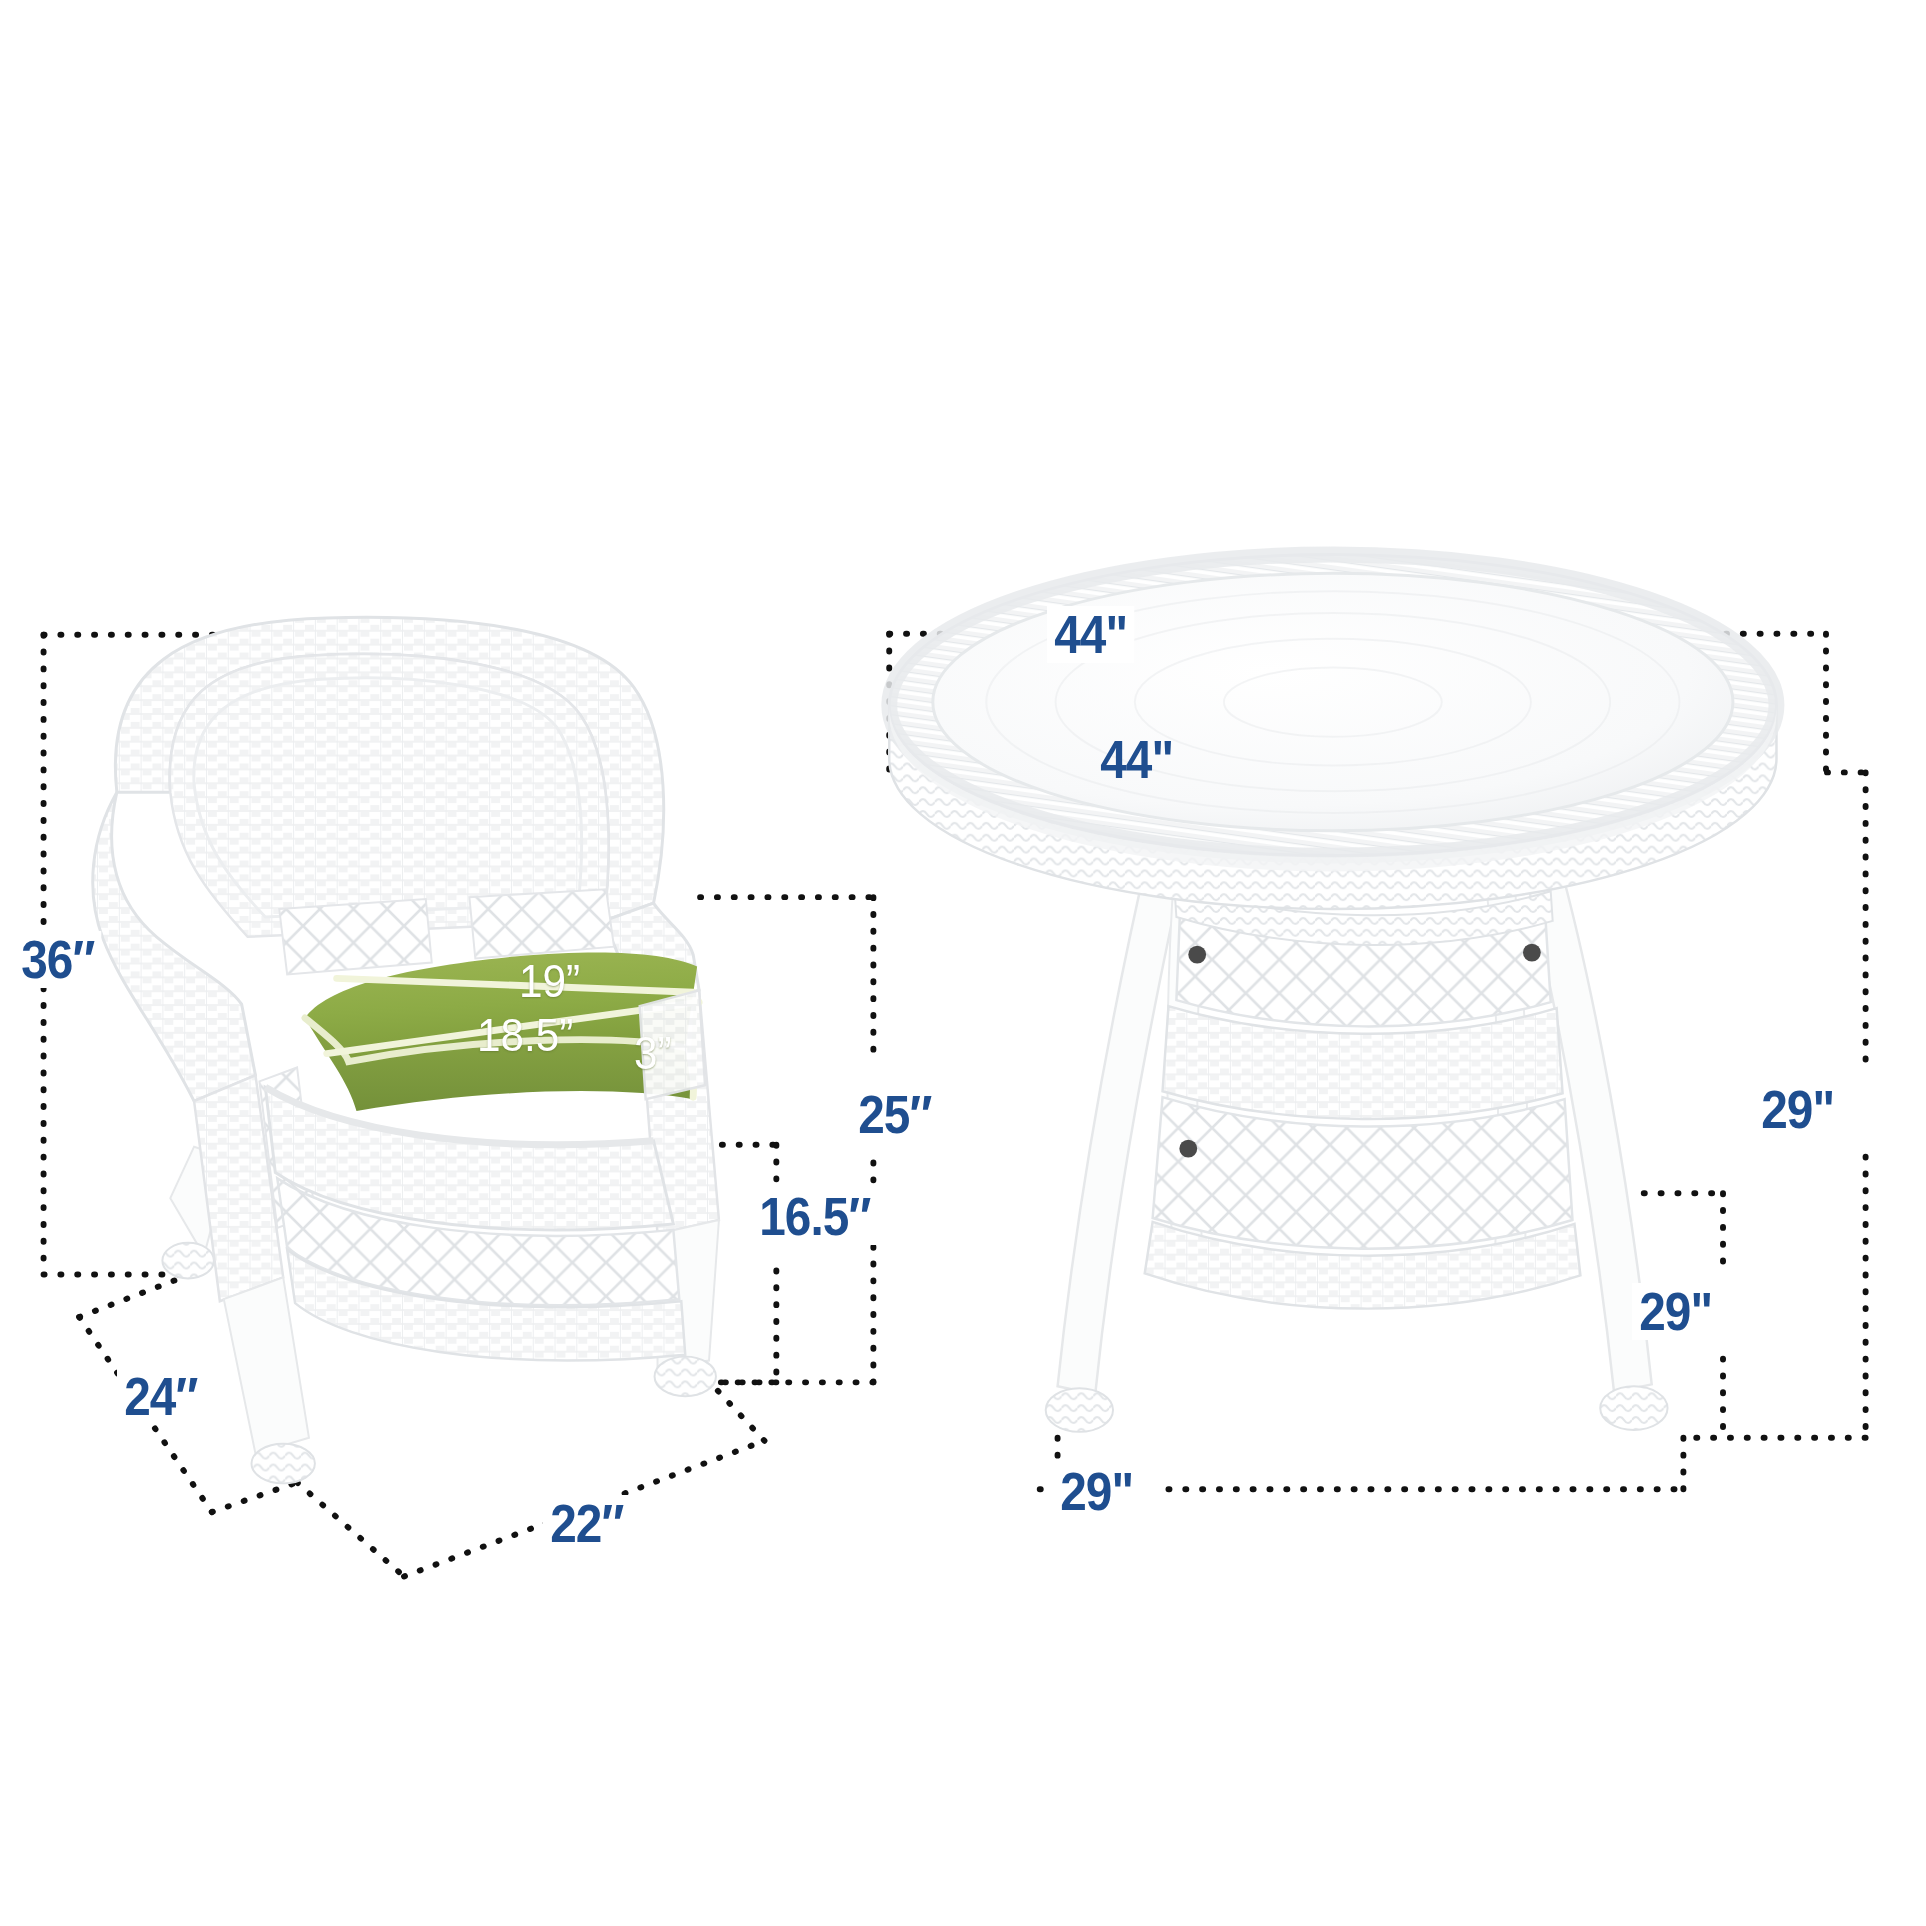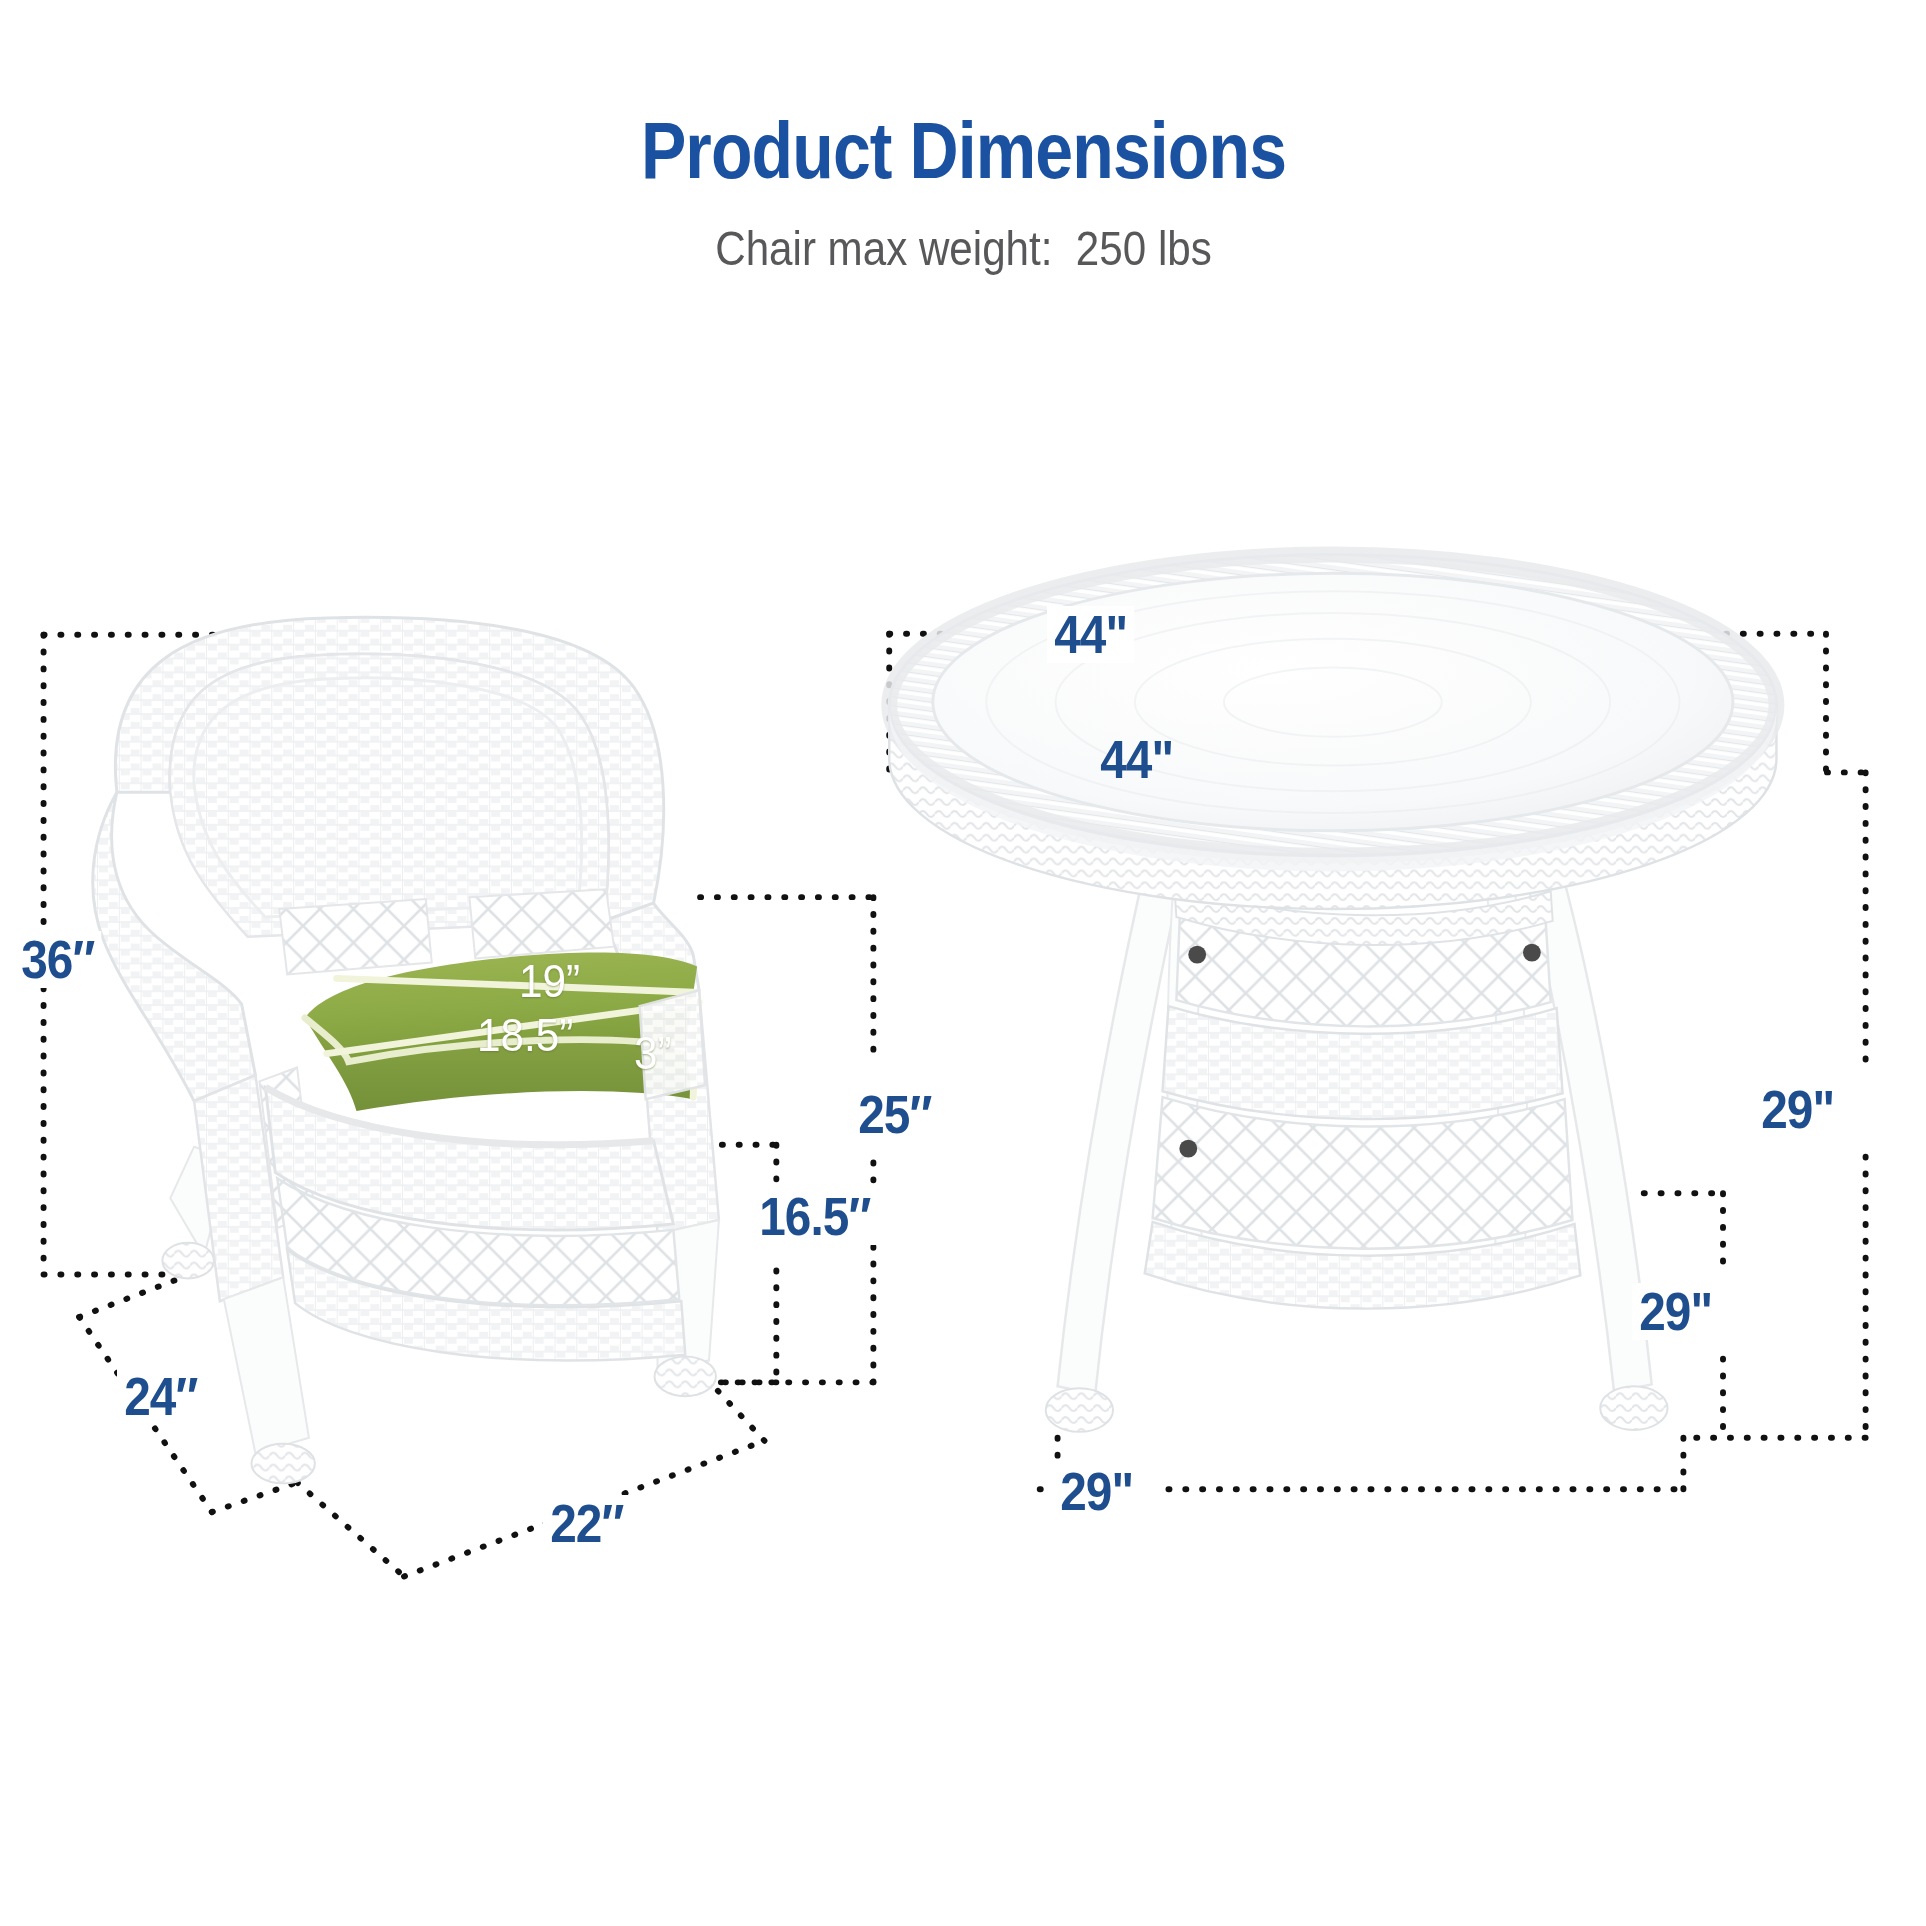--- a/index.html
+++ b/index.html
@@ -61,24 +61,20 @@
     text-shadow:0 1px 2px rgba(90,110,40,.55);
     transform:scaleX(0.92);
     transform-origin:left center;
   }
 </style>
 </head>
 <body>
 
 <div id="root">
 
-  <div class="header">
-    <h1 class="title">Product Dimensions</h1>
-    <p class="subtitle">Chair max weight:  250 lbs</p>
-  </div>
 
   <div class="stage">
 
     <svg viewBox="0 0 1946 1946" xmlns="http://www.w3.org/2000/svg">
       <defs>
 
         <pattern id="weaveA" width="22" height="14" patternUnits="userSpaceOnUse">
           <rect width="22" height="14" fill="#ffffff"></rect>
           <rect x="0" y="1" width="9" height="5" fill="#f2f3f4"></rect>
           <rect x="12" y="8" width="9" height="5" fill="#f2f3f4"></rect>

